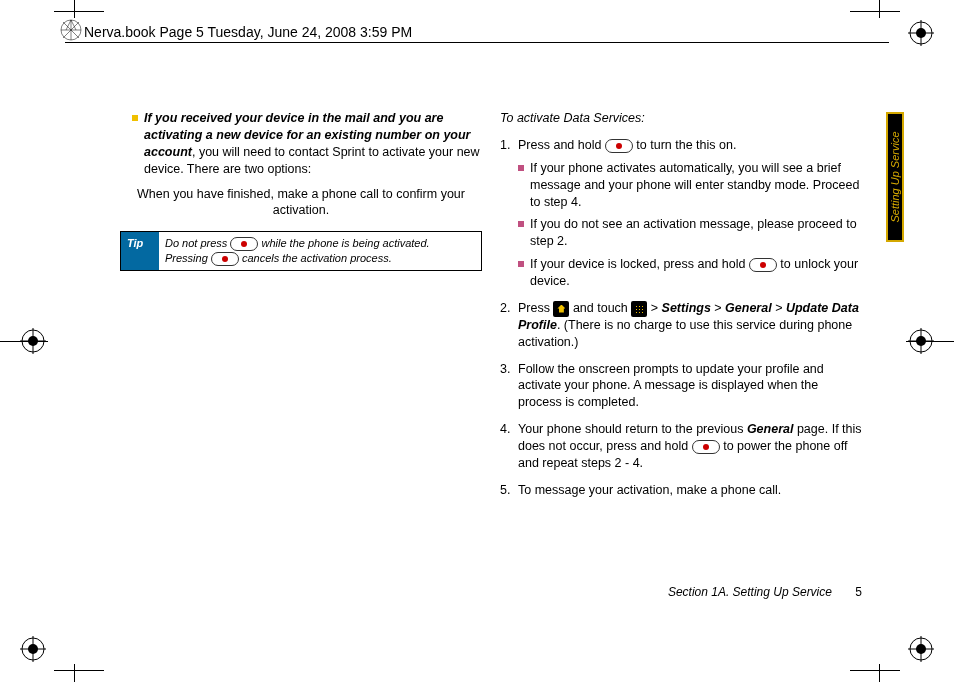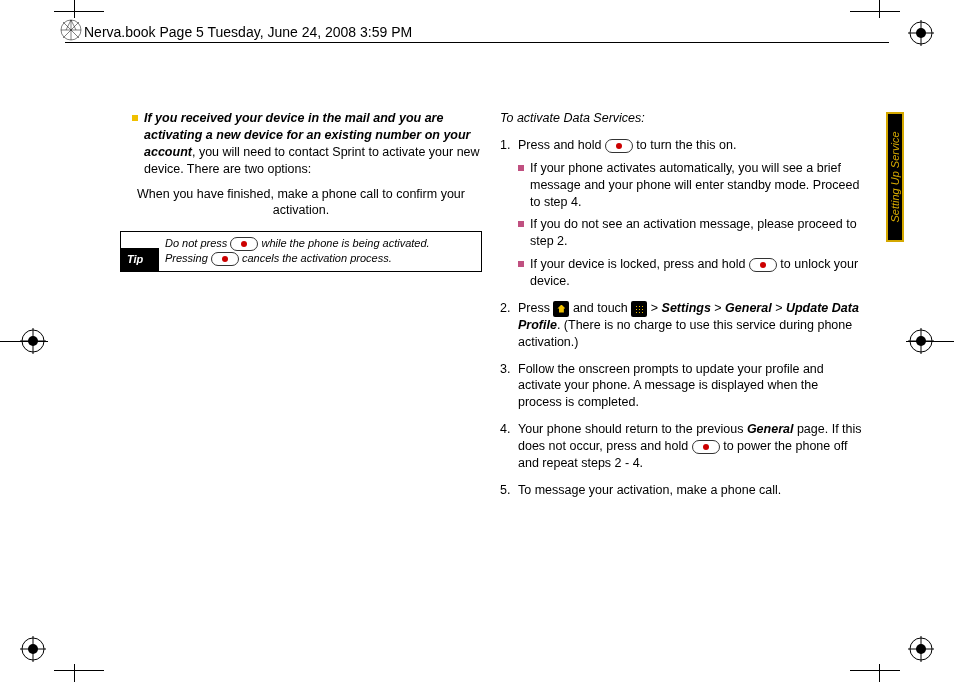--- a/index.html
+++ b/index.html
@@ -16,21 +16,21 @@
 .page { position: absolute; top: 110px; left: 120px; width: 742px; height: 520px; display: flex; gap: 18px; }
 .col { flex: 1; font-size: 12.5px; line-height: 1.35; }
 .bullet-row { display: flex; margin-bottom: 6px; }
 .bullet-sq { width: 6px; height: 6px; margin-top: 5px; margin-right: 6px; flex-shrink: 0; }
 .bullet-yellow { background: #f0c000; }
 .bullet-pink { background: #c05080; }
 .indent1 { margin-left: 12px; }
 .indent2 { margin-left: 28px; }
 .para { margin-bottom: 10px; text-align: center; }
 .tip-box, .note-box { display: flex; border: 1px solid #000; margin-bottom: 8px; font-size: 11px; font-style: italic; }
-.tip-label, .note-label { background: #000000; color: #fff; font-style: italic; font-weight: bold; padding: 4px 6px; min-width: 38px; display: flex; align-items: flex-start; margin-top: 16px; }
+.tip-label, .note-label { background: #0369a1; color: #fff; font-style: italic; font-weight: bold; padding: 4px 6px; min-width: 38px; display: flex; align-items: flex-start; }
 .tip-content, .note-content { padding: 4px 6px; flex: 1; line-height: 1.3; }
 .ol { list-style: none; counter-reset: item; }
 .ol > li { counter-increment: item; position: relative; padding-left: 18px; margin-bottom: 10px; }
 .ol > li::before { content: counter(item) "."; position: absolute; left: 0; font-weight: normal; }
 .section-header { font-style: italic; margin-bottom: 10px; }
 .footer { position: absolute; bottom: 30px; right: 0; font-size: 12px; font-style: italic; }
 .footer .pagenum { font-style: normal; margin-left: 20px; }
 .side-tab { position: absolute; right: 50px; top: 112px; width: 18px; height: 130px; background: #000; border: 2px solid #d4a800; display: flex; align-items: center; justify-content: center; }
 .side-tab span { color: #d4a800; font-size: 11px; font-style: italic; transform: rotate(-90deg); white-space: nowrap; }
 .inline-icon { display: inline-block; vertical-align: middle; }
@@ -134,20 +134,24 @@
     <div class="para" style="margin-top:8px;">When you have finished, make a phone call to confirm your activation.</div>
 
     <div class="tip-box" style="margin-top:12px;">
       <div class="tip-label">Tip</div>
       <div class="tip-content">
         <span>Do not press </span><span class="inline-icon btn-oval"></span><span> while the phone is being activated. Pressing </span><span class="inline-icon btn-oval"></span><span> cancels the activation process.</span>
       </div>
     </div>
 
 
+    <div class="footer">
+      <span>Section 1A. Setting Up Service</span>
+      <span class="pagenum">5</span>
+    </div>
   </div>
 
   <div class="col">
     <div class="section-header">To activate Data Services:</div>
 
     <ol class="ol">
       <li>
         <span>Press and hold </span><span class="inline-icon btn-oval"></span><span> to turn the this on.</span>
 
         <div class="bullet-row" style="margin-top:6px;">

